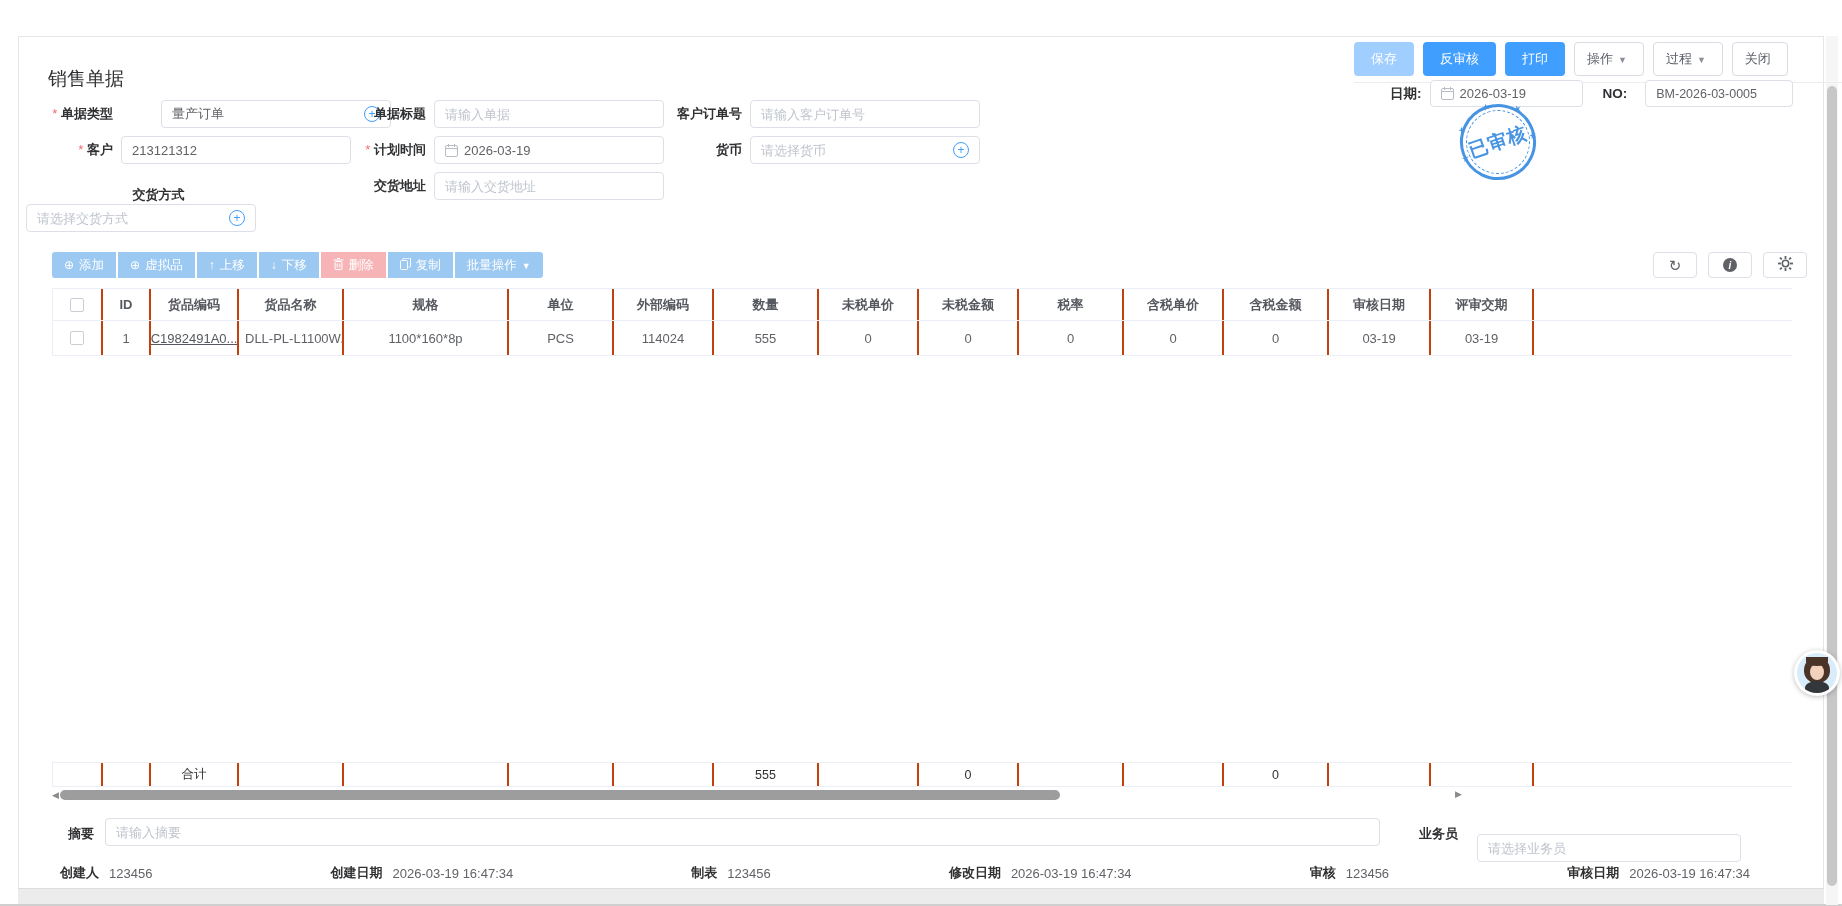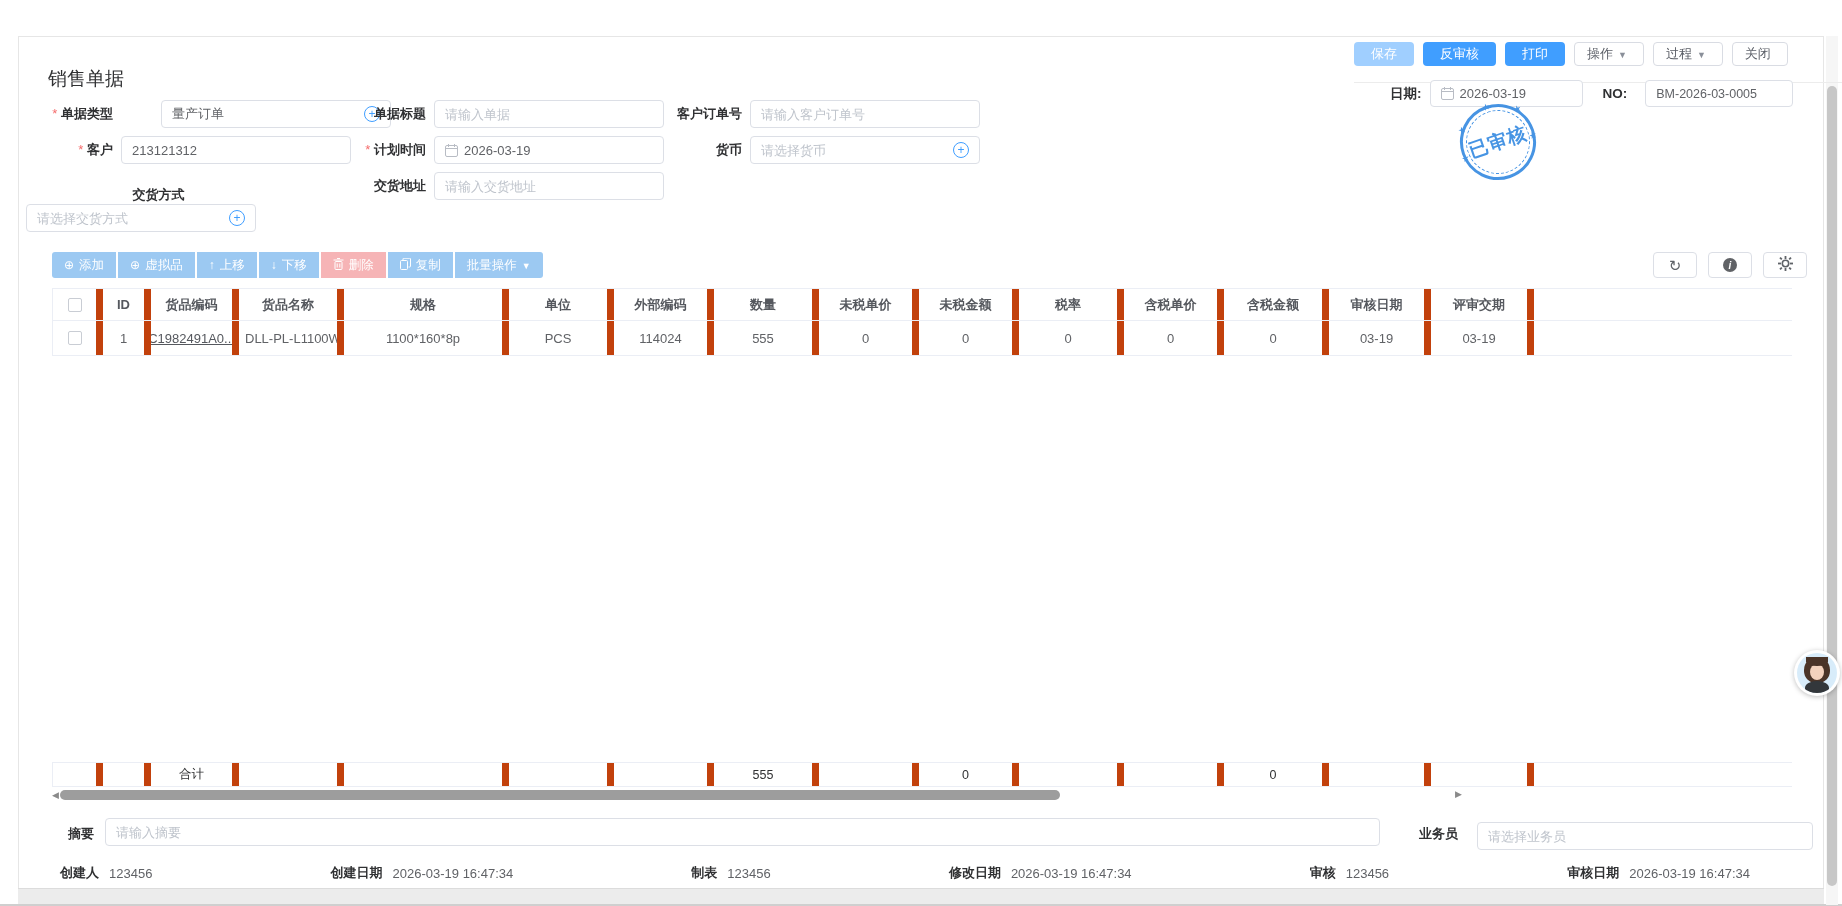--- a/index.html
+++ b/index.html
@@ -25,21 +25,21 @@
     background:#ececec; border-top:1px solid #dcdcdc; }
   .window-edge { position:absolute; left:0; top:904px; width:1842px; height:2px; background:#cfcfcf; }
 
   
   .vscroll-track { position:absolute; left:1826px; top:36px; width:12px; height:869px; background:#f6f6f6; }
   .vscroll-thumb { position:absolute; left:1px; top:50px; width:10px; height:800px;
     background:#c7c7c7; border-radius:5px; }
 
   
   .action-bar { position:absolute; left:1354px; top:42px; display:flex; gap:9px; }
-  .btn { height:24px; padding:0 16px; border-radius:4px; font-size:13px; display:flex;
+  .btn { height:34px; padding:0 16px; border-radius:4px; font-size:13px; display:flex;
     align-items:center; justify-content:center; gap:5px; cursor:pointer; white-space:nowrap; border:1px solid transparent; }
   .btn-primary { background:#409eff; color:#fff; }
   .btn-disabled { background:#a0cfff; color:#fff; cursor:not-allowed; }
   .btn-default { background:#fff; color:#5a5e66; border:1px solid #d9dce3;padding-left:12px; }
   .caret { font-size:9px; color:#8a8f99; transform:translateY(1px); }
   .action-divider { position:absolute; left:1354px; top:82px; width:488px; border-bottom:1px solid #ececec; }
 
   
   .docmeta { position:absolute; left:1390px; top:80px; display:flex; align-items:center; }
   .docmeta-label { font-size:13.5px; color:#303133; font-weight:bold; margin-right:8px; white-space:nowrap; }
@@ -84,21 +84,21 @@
   .toolbar-icons { position:absolute; left:1653px; top:252px; display:flex; gap:11px; }
   .icon-btn { width:44px; height:26px; background:#fff; border:1px solid #dcdfe6; border-radius:4px;
     display:flex; align-items:center; justify-content:center; cursor:pointer; color:#5f6368; }
   .refresh-glyph { font-size:15px; line-height:1; }
   .info-glyph { width:14px; height:14px; border-radius:50%; background:#606266; color:#fff;
     font-size:10px; font-style:italic; font-weight:bold; display:flex; align-items:center; justify-content:center; }
 
   
   .grid { position:absolute; left:52px; top:288px; width:1740px; }
   .trow { display:flex; align-items:stretch; }
-  .th,.td { border-right:7px solid #c2410c; display:flex; align-items:center; justify-content:center;
+  .th,.td { border-right:2px solid #c2410c; display:flex; align-items:center; justify-content:center;
     padding:0 6px; white-space:nowrap; overflow:hidden; font-size:13px; }
   .th { color:#55585e; font-weight:bold; }
   .head { height:33px; border-top:1px solid #ebeef5; border-bottom:1px solid #ebeef5; border-left:1px solid #ebeef5; background:#fff; }
   .datarow { height:35px; border-bottom:1px solid #ebeef5; border-left:1px solid #ebeef5; }
   .cell-left { justify-content:flex-start; }
   .filler { flex:1; border-right:none; }
   .cb { width:14px; height:14px; border:1px solid #c9cdd4; border-radius:2px; background:#fff; cursor:pointer; }
   .code-link { text-decoration:underline; color:#55585e; cursor:pointer; }
   .grid-spacer { height:406px; }
   .totalsrow { height:25px; border-top:1px solid #ebeef5; border-bottom:1px solid #ebeef5; border-left:1px solid #ebeef5; }
@@ -109,21 +109,21 @@
   .hs-arrow { color:#8a8a8a; font-size:9px; line-height:1; flex:none; cursor:pointer; }
   .hs-thumb { position:absolute; left:8px; top:1px; width:1000px; height:10px; background:#9d9d9d; border-radius:5px; cursor:grab; }
   .hs-right { position:absolute; right:0; top:1px; }
 
   
   .bottom-row { position:absolute; left:0; top:818px; width:1842px; }
   .b-label { position:absolute; font-size:13px; color:#303133; font-weight:bold; top:7px; }
   .summary-label { left:68px; }
   .summary-input { position:absolute; left:105px; top:0; width:1275px; }
   .salesman-label { left:1419px; }
-  .salesman-input { position:absolute; left:1477px; top:4px; width:336px; }
+  .salesman-input { position:absolute; left:1477px; top:16px; width:264px; }
   .binput { height:28px; border:1px solid #dcdfe6; border-radius:4px; display:flex; align-items:center; padding:0 10px; }
   .binput input { border:none; outline:none; width:100%; font-size:13px; color:#606266; font-family:inherit; }
   .binput input::placeholder { color:#bfc4cc; }
 
   
   .footer-info { position:absolute; left:60px; top:864px; width:1690px; display:flex; justify-content:space-between; }
   .finfo { display:flex; gap:10px; align-items:center; white-space:nowrap; }
   .finfo-label { color:#303133; font-weight:bold; font-size:13px; }
   .finfo-value { color:#606266; font-size:13px; }
 

